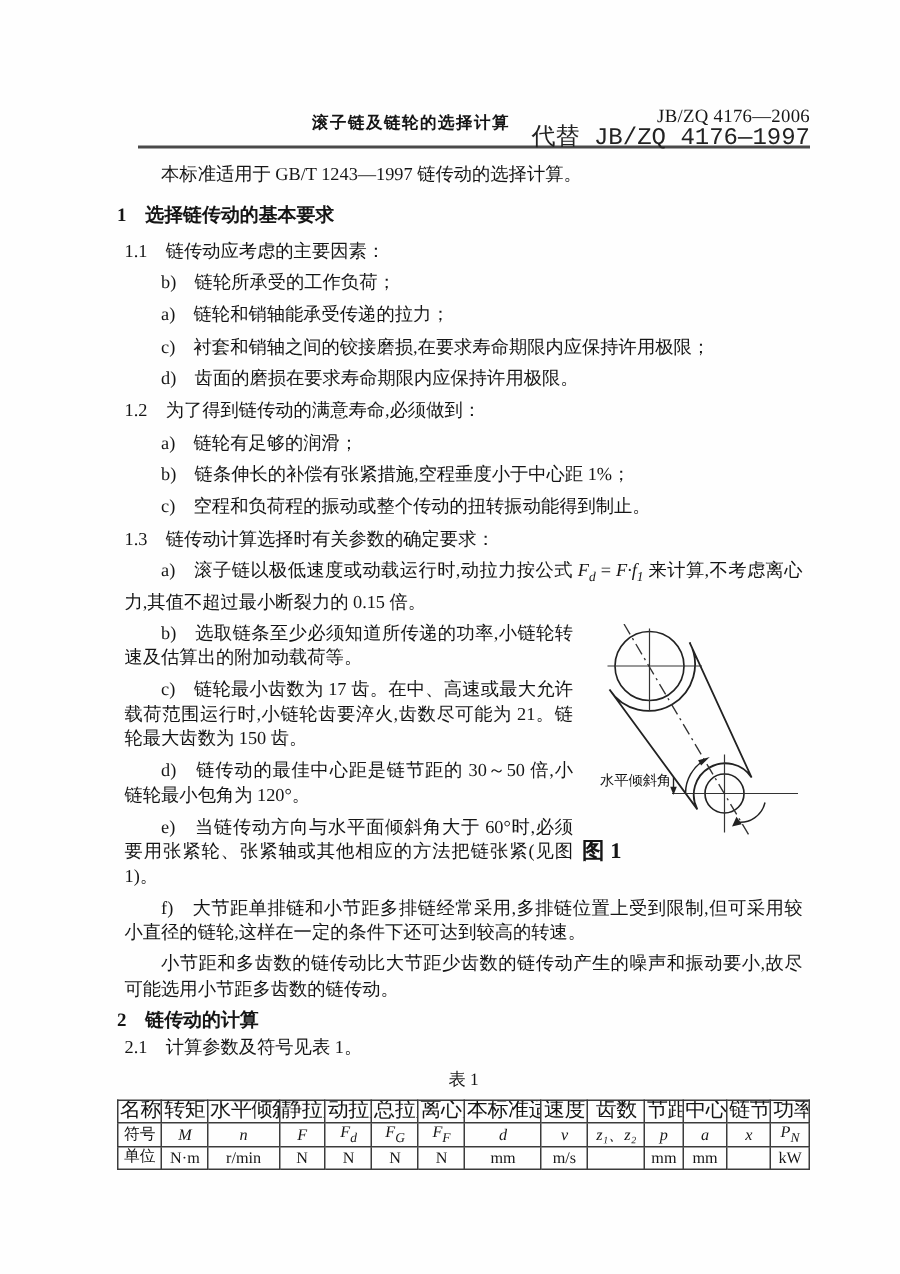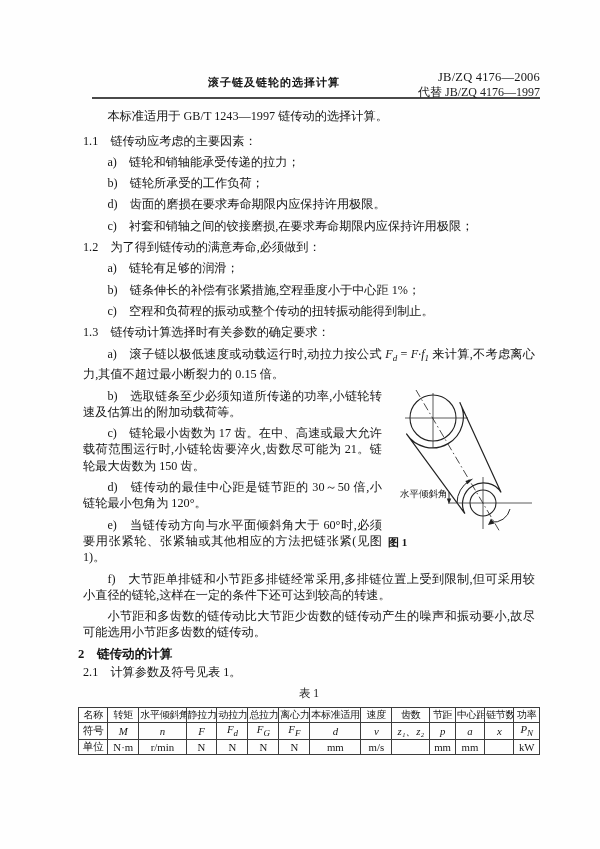--- a/index.html
+++ b/index.html
@@ -8,47 +8,47 @@
     font-family:"Liberation Serif","DejaVu Serif",serif;
     color:#151515; -webkit-font-smoothing:antialiased;
   }
   .page { position:relative; width:600px; height:849px; background:#fefefe; }
   .content { padding:0 60px 0 78px; font-size:12.2px; line-height:16.3px; text-align:justify; }
 
   
   .header { position:relative; padding-top:74px; }
   .docnums { position:absolute; top:70px; right:0; text-align:right; line-height:15px; }
   .doc-number { font-size:12.5px; letter-spacing:.2px; }
-  .doc-supersede { font-size:12px; color:#222; }
+  .doc-supersede { font-size:16px; color:#222;font-family:Liberation Mono, monospace; }
   .doc-title { margin:0; text-align:center; font-size:11px; font-weight:bold; letter-spacing:1px; padding-right:70px; }
   .header-rule { border:none; border-bottom:2.5px solid #4a4a4a; margin:7px 0 0 14px; }
 
   p { margin:5px; text-indent:2em; }
   .no-indent { text-indent:0; }
   .mt9 { margin-top:9px; }
   .mt8 { margin-top:8px; }
   .mt2 { margin-top:2px; }
   h2 { margin:0; font-size:12.6px; font-weight:bold; text-indent:0; }
   .sec1-h { margin-top:10px; }
   .sec2-h { margin-top:4px; }
   .var { font-style:italic; font-family:"Liberation Serif",serif; }
   sub { font-size:9px; }
 
   
   .figure { float:right; width:152px; height:160px; margin:2px 0 0 6px; }
   .figure svg { display:block; }
-  .fig-caption { font-size:11px; font-weight:bold; line-height:13px; text-indent:0; padding-right:10px; }
+  .fig-caption { font-size:15px; font-weight:bold; line-height:13px; text-indent:0; padding-right:10px; }
 
   
   .tbl-caption { text-align:center; text-indent:0; font-size:11.5px; margin-top:2px; }
   table { border-collapse:collapse; table-layout:fixed; width:100%; margin-top:3px; }
   td { border:1px solid #3c3c3c; text-align:center; vertical-align:middle;
        height:14px; padding:0 1px; font-size:10.8px; line-height:12px;
        overflow:hidden; white-space:nowrap; }
-  tr:first-child td { font-size:10px; letter-spacing:-0.3px; }
+  tr:first-child td { font-size:14px; letter-spacing:-0.3px; }
   td.rowlabel { font-size:10.5px; letter-spacing:0; }
   td i { font-family:"Liberation Serif",serif; }
   .clearfix::after { content:""; display:block; clear:both; }
 </style>
 </head>
 <body>
 
 <div class="page">
   <div class="content clearfix">
 
@@ -56,26 +56,27 @@
       <div class="docnums">
         <div class="doc-number">JB/ZQ 4176—2006</div>
         <div class="doc-supersede">代替 JB/ZQ 4176—1997</div>
       </div>
       <h1 class="doc-title">滚子链及链轮的选择计算</h1>
       <hr class="header-rule">
     </div>
 
     <p class="mt9">本标准适用于 GB/T 1243—1997 链传动的选择计算。</p>
 
+    <h2 class="sec1-h">1　选择链传动的基本要求</h2>
 
     <p class="no-indent mt8">1.1　链传动应考虑的主要因素：</p>
+    <p>b)　链轮所承受的工作负荷；</p>
     <p>a)　链轮和销轴能承受传递的拉力；</p>
-    <p>b)　链轮所承受的工作负荷；</p>
+    <p>c)　衬套和销轴之间的铰接磨损,在要求寿命期限内应保持许用极限；</p>
     <p>d)　齿面的磨损在要求寿命期限内应保持许用极限。</p>
-    <p>c)　衬套和销轴之间的铰接磨损,在要求寿命期限内应保持许用极限；</p>
 
     <p class="no-indent">1.2　为了得到链传动的满意寿命,必须做到：</p>
     <p>a)　链轮有足够的润滑；</p>
     <p>b)　链条伸长的补偿有张紧措施,空程垂度小于中心距 1%；</p>
     <p>c)　空程和负荷程的振动或整个传动的扭转振动能得到制止。</p>
 
     <p class="no-indent">1.3　链传动计算选择时有关参数的确定要求：</p>
     <p><span>a)　滚子链以极低速度或动载运行时,动拉力按公式 </span><span class="var">F</span><sub class="var">d</sub><span> = </span><span class="var">F·f</span><sub class="var">1</sub><span> 来计算,不考虑离心力,其值不超过最小断裂力的 0.15 倍。</span></p>
 
     <div class="figure">

